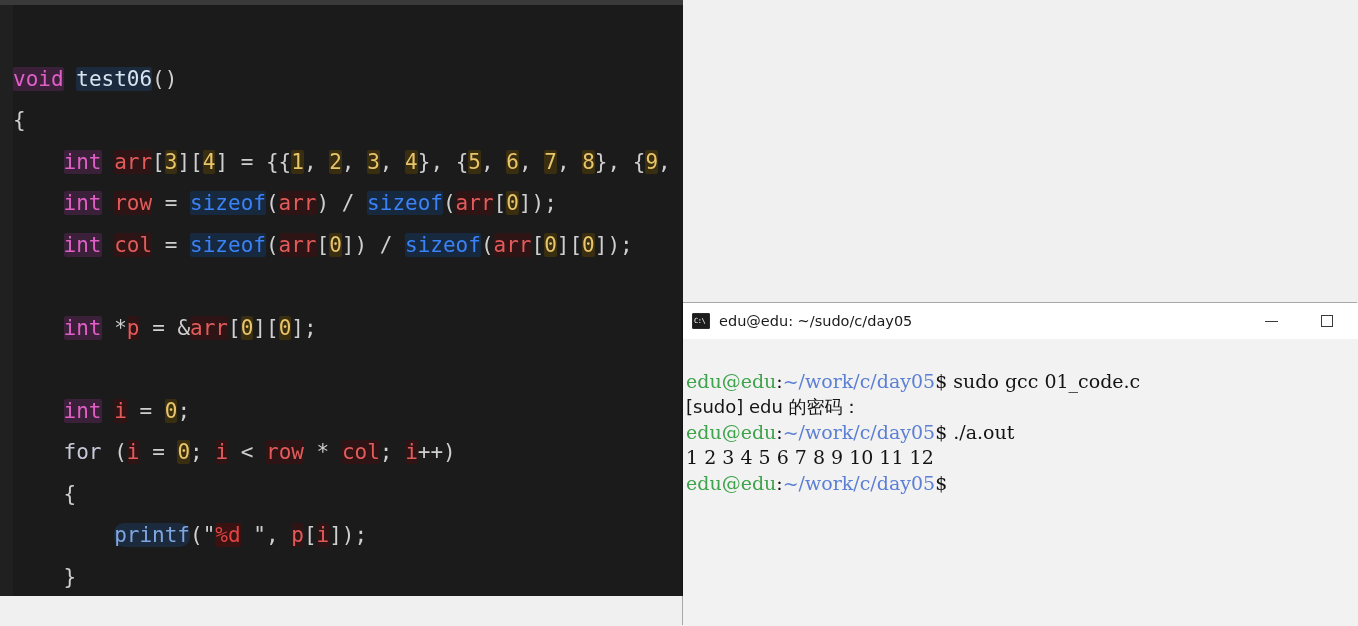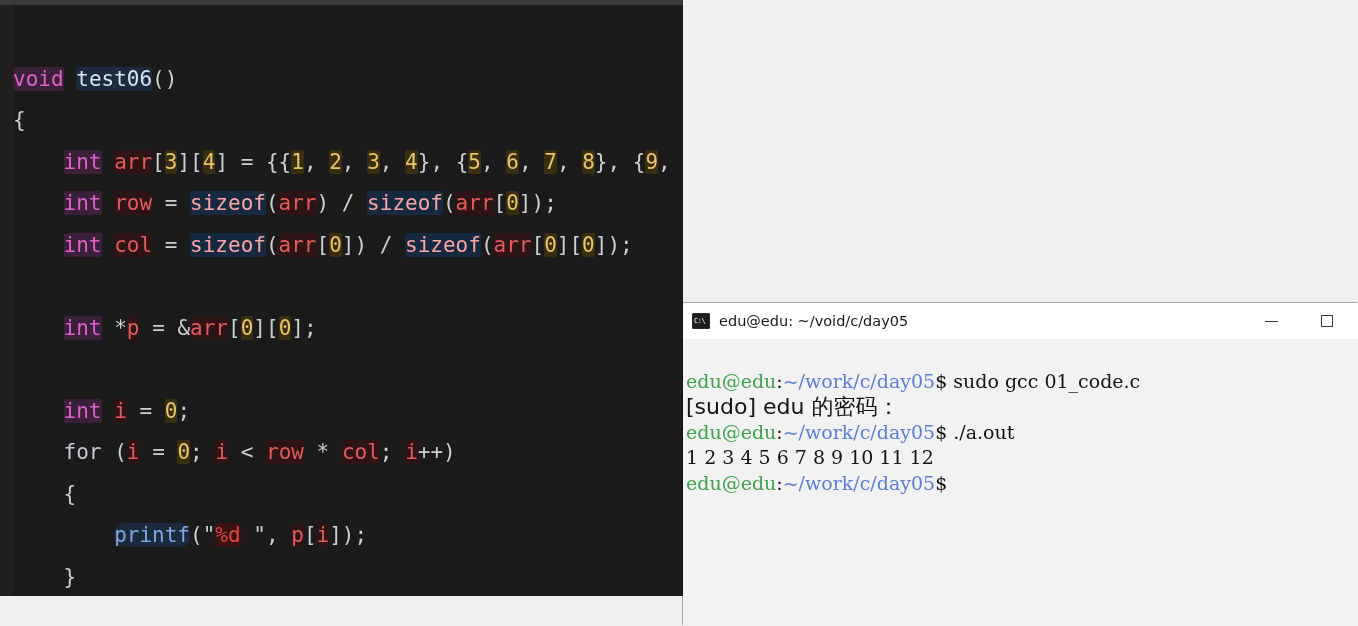--- a/index.html
+++ b/index.html
@@ -47,21 +47,21 @@
     line-height: 41.5px;
     white-space: pre;
     color: #d8d8d8;
     letter-spacing: 0px;
   }
   .ln { display: block; height: 41.5px; }
   .kw   { color: #e060c8; background: #3a2038; border-radius: 2px; }
   .kw2  { color: #c8c8d8; }
   .fn   { color: #d8e4f0; background: #1c2a3e; border-radius: 2px; }
   .pf   { color: #7fa6e0; background: #1c2a3e; border-radius: 10px; }
-  .so   { color: #fca5a5; background: #17293f; border-radius: 2px; }
+  .so   { color: #3b82f6; background: #17293f; border-radius: 2px; }
   .var  { color: #e25c5c; background: #2e1414; border-radius: 2px; }
   .num  { color: #e8c46a; background: #3a2e10; border-radius: 2px; }
   .pct  { color: #e04545; background: #3a1212; border-radius: 2px; }
   .str  { color: #cfcfcf; }
   .esc  { color: #8fa8e8; }
   .pun  { color: #cfcfcf; }
 
   
   #terminal {
     position: absolute;
@@ -129,41 +129,41 @@
     color: #141414;
     white-space: pre;
     overflow: hidden;
   }
   .tline { display: block; height: 25.5px; }
   .t-user { color: #3ea34a; }
   .t-colon { color: #111111; }
   .t-path { color: #5b7fd4; }
   .t-dollar { color: #111111; }
   .t-out { color: #141414; }
-  .t-cn { font-family: "DejaVu Sans", sans-serif; font-size: 22px; }
+  .t-cn { font-family: "DejaVu Sans", sans-serif; font-size: 18px; }
 </style>
 </head>
 <body>
 
 <div id="root">
 
   <div id="editor">
     <div id="editor-topline"></div>
     <div id="editor-gutter"></div>
 
     <div id="code">
 <span class="ln"><span class="kw">void</span> <span class="fn">test06</span><span class="pun">()</span></span><span class="ln"><span class="pun">{</span></span><span class="ln">    <span class="kw">int</span> <span class="var">arr</span><span class="pun">[</span><span class="num">3</span><span class="pun">][</span><span class="num">4</span><span class="pun">] = {{</span><span class="num">1</span><span class="pun">, </span><span class="num">2</span><span class="pun">, </span><span class="num">3</span><span class="pun">, </span><span class="num">4</span><span class="pun">}, {</span><span class="num">5</span><span class="pun">, </span><span class="num">6</span><span class="pun">, </span><span class="num">7</span><span class="pun">, </span><span class="num">8</span><span class="pun">}, {</span><span class="num">9</span><span class="pun">, </span></span><span class="ln">    <span class="kw">int</span> <span class="var">row</span> <span class="pun">= </span><span class="so">sizeof</span><span class="pun">(</span><span class="var">arr</span><span class="pun">) / </span><span class="so">sizeof</span><span class="pun">(</span><span class="var">arr</span><span class="pun">[</span><span class="num">0</span><span class="pun">]);</span></span><span class="ln">    <span class="kw">int</span> <span class="var">col</span> <span class="pun">= </span><span class="so">sizeof</span><span class="pun">(</span><span class="var">arr</span><span class="pun">[</span><span class="num">0</span><span class="pun">]) / </span><span class="so">sizeof</span><span class="pun">(</span><span class="var">arr</span><span class="pun">[</span><span class="num">0</span><span class="pun">][</span><span class="num">0</span><span class="pun">]);</span></span><span class="ln"> </span><span class="ln">    <span class="kw">int</span> <span class="pun">*</span><span class="var">p</span> <span class="pun">= &amp;</span><span class="var">arr</span><span class="pun">[</span><span class="num">0</span><span class="pun">][</span><span class="num">0</span><span class="pun">];</span></span><span class="ln"> </span><span class="ln">    <span class="kw">int</span> <span class="var">i</span> <span class="pun">= </span><span class="num">0</span><span class="pun">;</span></span><span class="ln">    <span class="kw2">for</span> <span class="pun">(</span><span class="var">i</span> <span class="pun">= </span><span class="num">0</span><span class="pun">; </span><span class="var">i</span> <span class="pun">&lt; </span><span class="var">row</span> <span class="pun">* </span><span class="var">col</span><span class="pun">; </span><span class="var">i</span><span class="pun">++)</span></span><span class="ln">    <span class="pun">{</span></span><span class="ln">        <span class="pf">printf</span><span class="pun">(</span><span class="str">"</span><span class="pct">%d</span><span class="str"> "</span><span class="pun">, </span><span class="var">p</span><span class="pun">[</span><span class="var">i</span><span class="pun">]);</span></span><span class="ln">    <span class="pun">}</span></span><span class="ln">    <span class="pf">printf</span><span class="pun">(</span><span class="str">"</span><span class="esc">\n</span><span class="str">"</span><span class="pun">);</span></span>
     </div>
   </div>
 
   <div id="terminal">
 
     <div id="term-titlebar">
       <div id="term-icon">C:\</div>
-      <div id="term-title">edu@edu: ~/void/c/day05</div>
+      <div id="term-title">edu@edu: ~/sudo/c/day05</div>
 
       <div class="win-btn" id="btn-min">
         <div class="glyph-min"></div>
       </div>
       <div class="win-btn" id="btn-max">
         <div class="glyph-max"></div>
       </div>
     </div>
 
     <div id="term-body">

